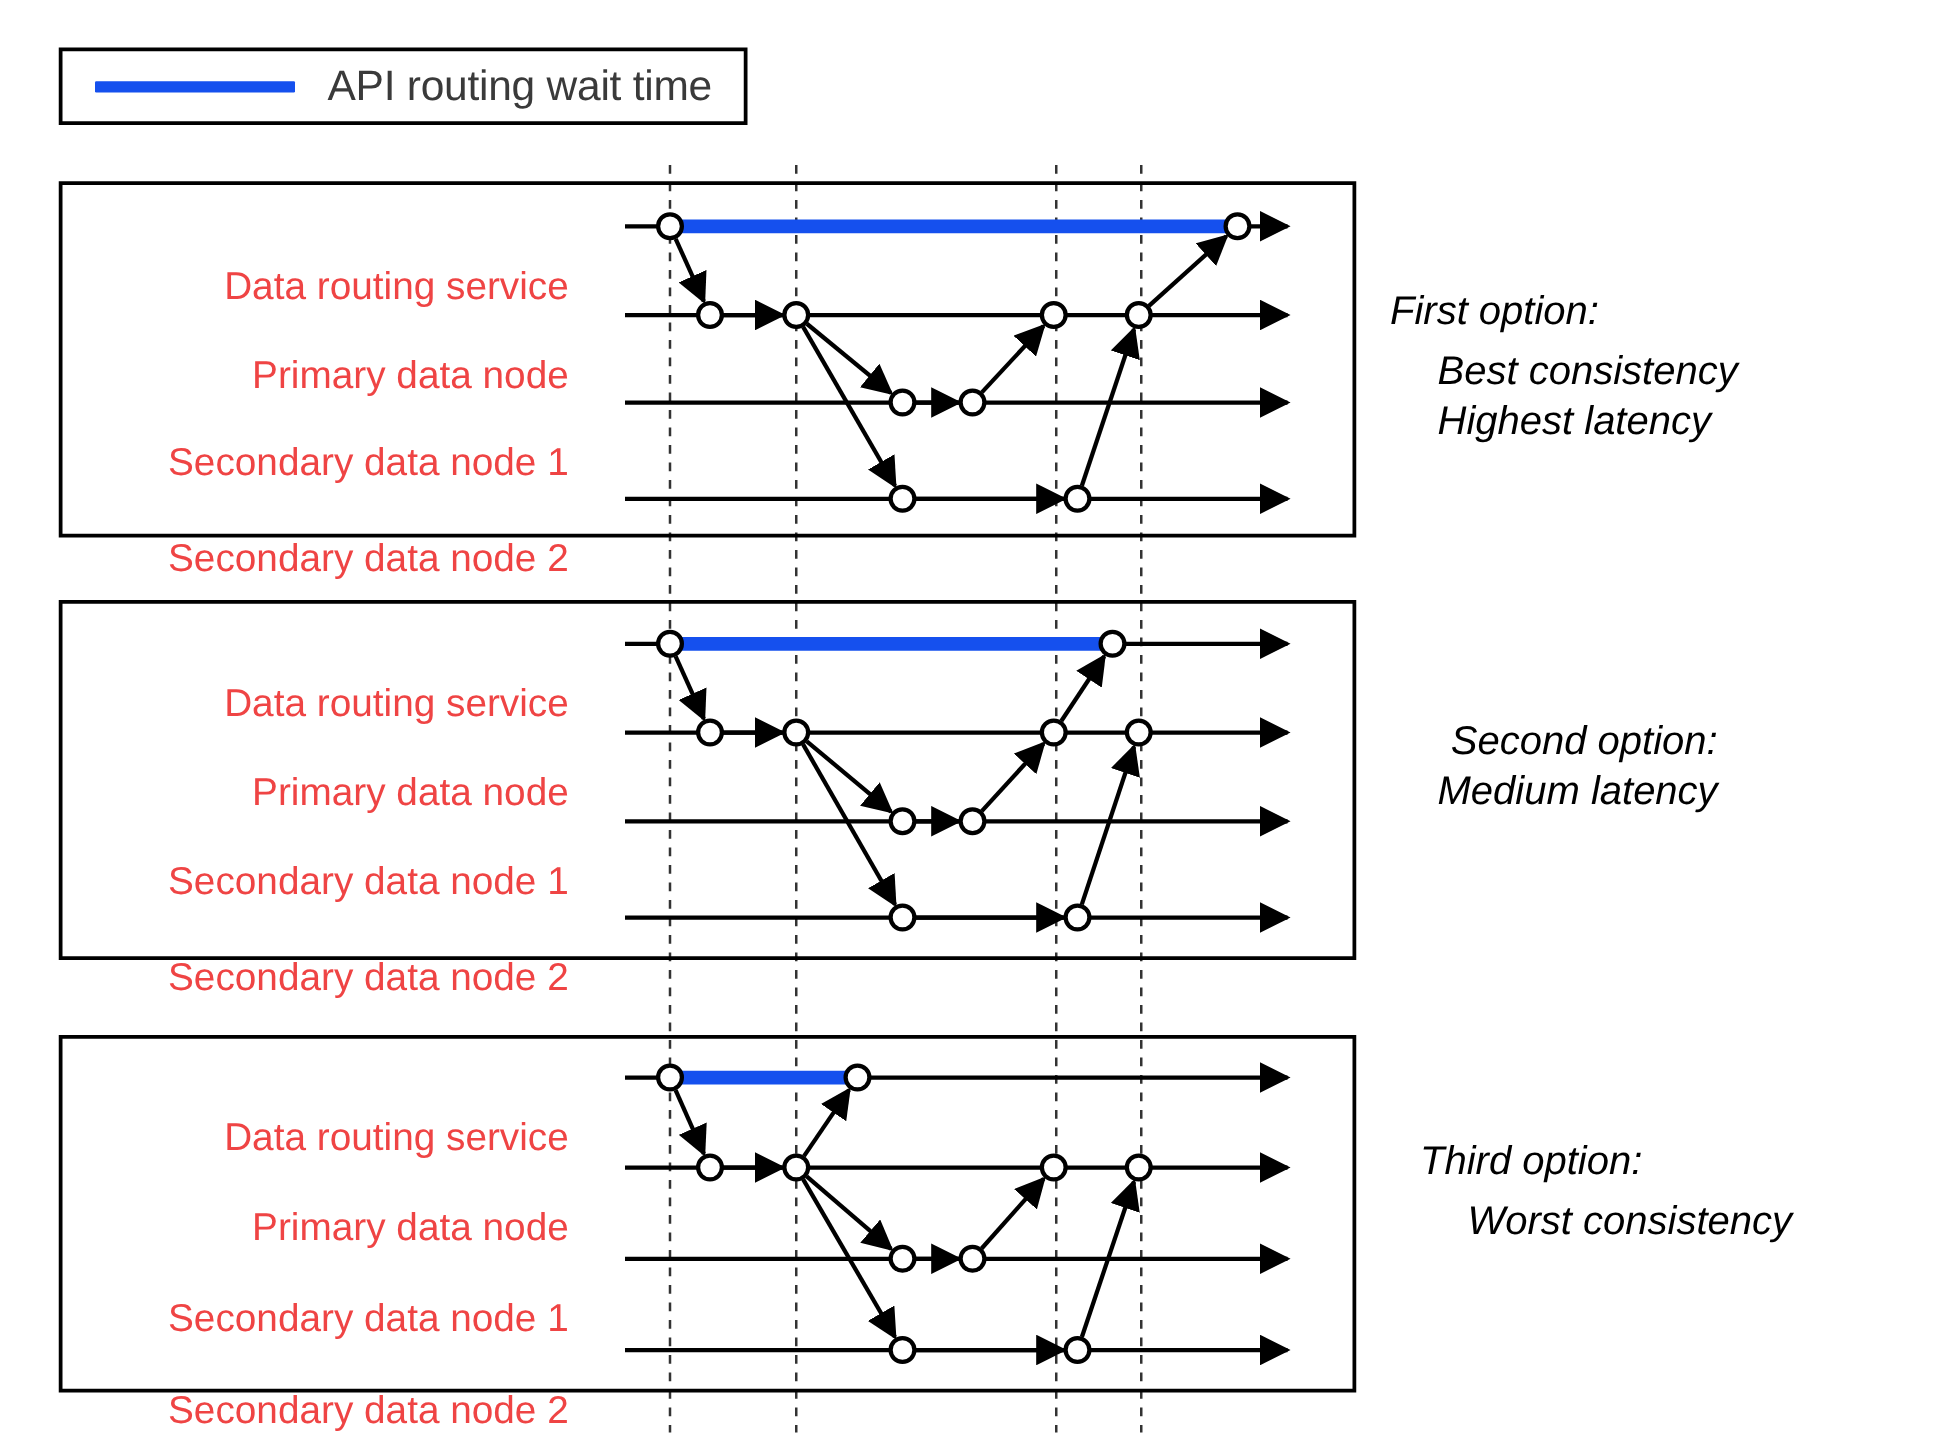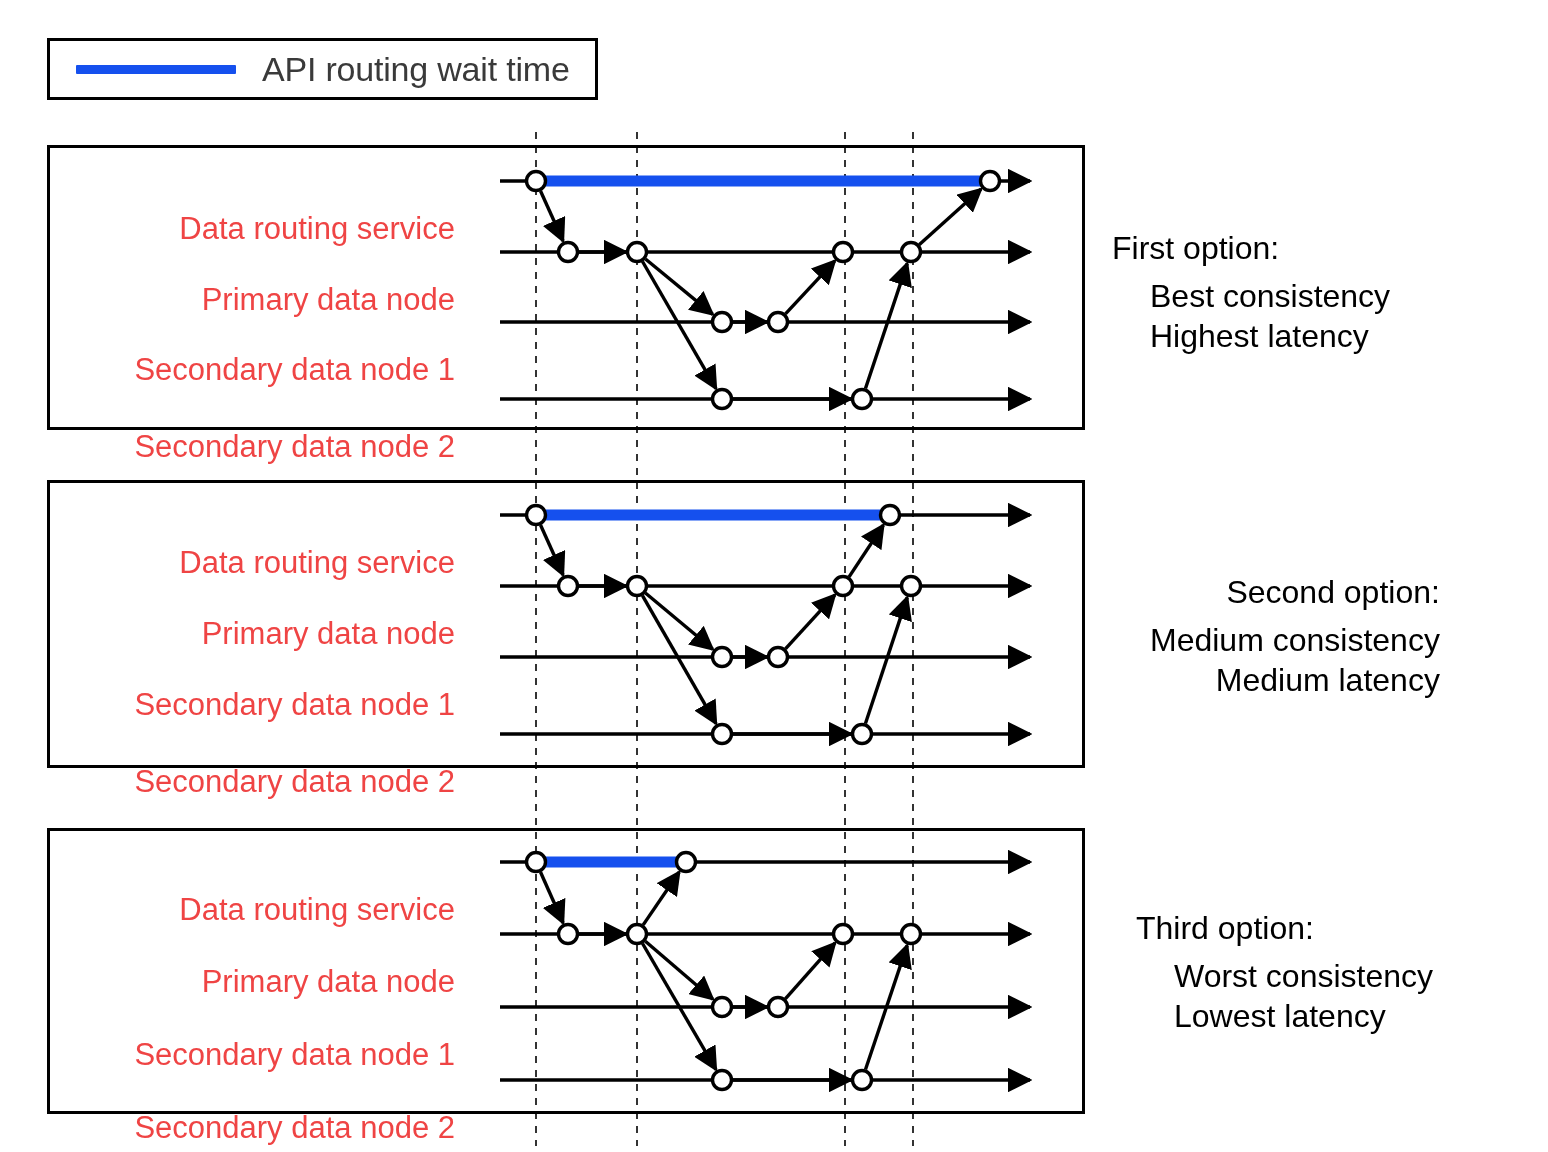--- a/index.html
+++ b/index.html
@@ -70,20 +70,21 @@
     left: 35px;
     margin-top: 48px;
   }
   .option-note {
     position: absolute;
     left: 1112px;
     font-size: 32px;
     line-height: 40px;
     color: #000;
     white-space: nowrap;
+    font-style: italic;
   }
   .option-note .sub {
     display: block;
     padding-left: 38px;
   }
   .option-note .sub-first {
     margin-top: 8px;
   }
 </style>
 </head>
@@ -204,17 +205,17 @@
       <div class="lane-label" style="top: 586px;">Primary data node</div>
       <div class="lane-label" style="top: 657px;">Secondary data node 1</div>
       <div class="lane-label" style="top: 734px;">Secondary data node 2</div>
       <div class="lane-label" style="top: 862px;">Data routing service</div>
       <div class="lane-label" style="top: 934px;">Primary data node</div>
       <div class="lane-label" style="top: 1007px;">Secondary data node 1</div>
       <div class="lane-label" style="top: 1080px;">Secondary data node 2</div>
     </div>
   <div id="notes">
       <div class="option-note" style="top: 228px;"><span>First option:</span><span class="sub sub-first">Best consistency</span><span class="sub">Highest latency</span></div>
-      <div class="option-note" style="top: 572px; text-align: right;"><span>Second option:</span><span class="sub sub-first">Medium consistency</span><span class="sub">Medium latency</span></div>
-      <div class="option-note" style="top: 908px; margin-left: 24px;"><span>Third option:</span><span class="sub sub-first">Worst consistency</span><span class="sub">Lowest latency</span></div>
+      <div class="option-note" style="top: 572px; text-align: right;"><span>Second option:</span><span class="sub">Medium latency</span></div>
+      <div class="option-note" style="top: 908px; margin-left: 24px;"><span>Third option:</span><span class="sub sub-first">Worst consistency</span></div>
     </div>
 
 </div>
 
 </body></html>

